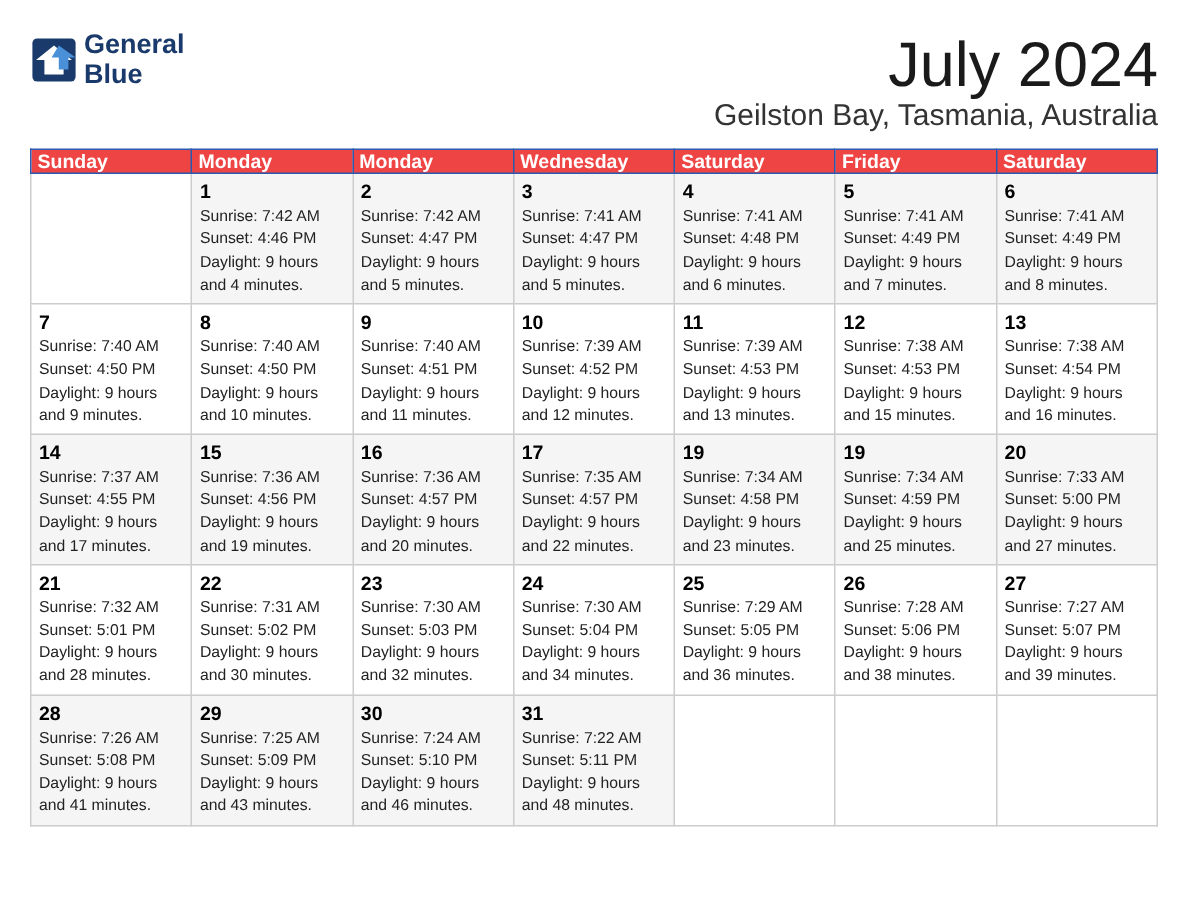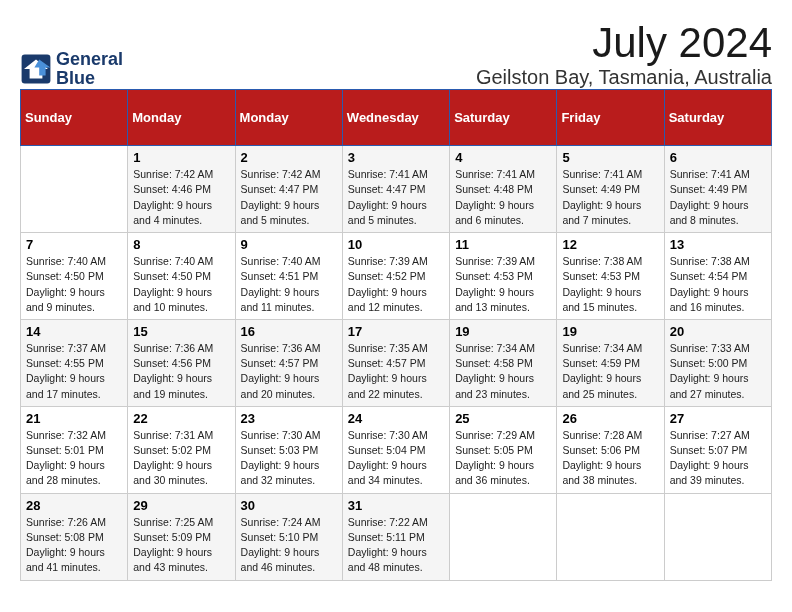--- a/index.html
+++ b/index.html
@@ -6,21 +6,22 @@
     body {
       font-family: Arial, sans-serif;
       background: #fff;
       width: 792px;
       min-height: 612px;
       padding: 20px;
     }
     .header {
       display: flex;
       justify-content: space-between;
-      align-items: flex-end;
+      align-items: flex-start;
+      margin-bottom: 10px;
     }
     .logo {
       display: flex;
       align-items: center;
     }
     .logo-text {
       font-size: 18px;
       font-weight: bold;
       color: #1a3a6b;
       line-height: 1.1;
@@ -43,23 +44,23 @@
       font-size: 20px;
       color: #333;
       font-weight: normal;
     }
     table {
       width: 100%;
       border-collapse: collapse;
       font-size: 11px;
     }
     thead tr th {
-      background-color: #b91c1c;
+      background-color: #ef4444;
       color: white;
-      padding: 20px 4px;
+      padding: 0 4px;
       text-align: left;
       font-size: 13px;
       font-weight: bold;
       border: 1px solid #2a5aaf;
     }
     tbody tr td {
       border: 1px solid #ccc;
       padding: 4px 5px;
       vertical-align: top;
       width: 14.28%;

